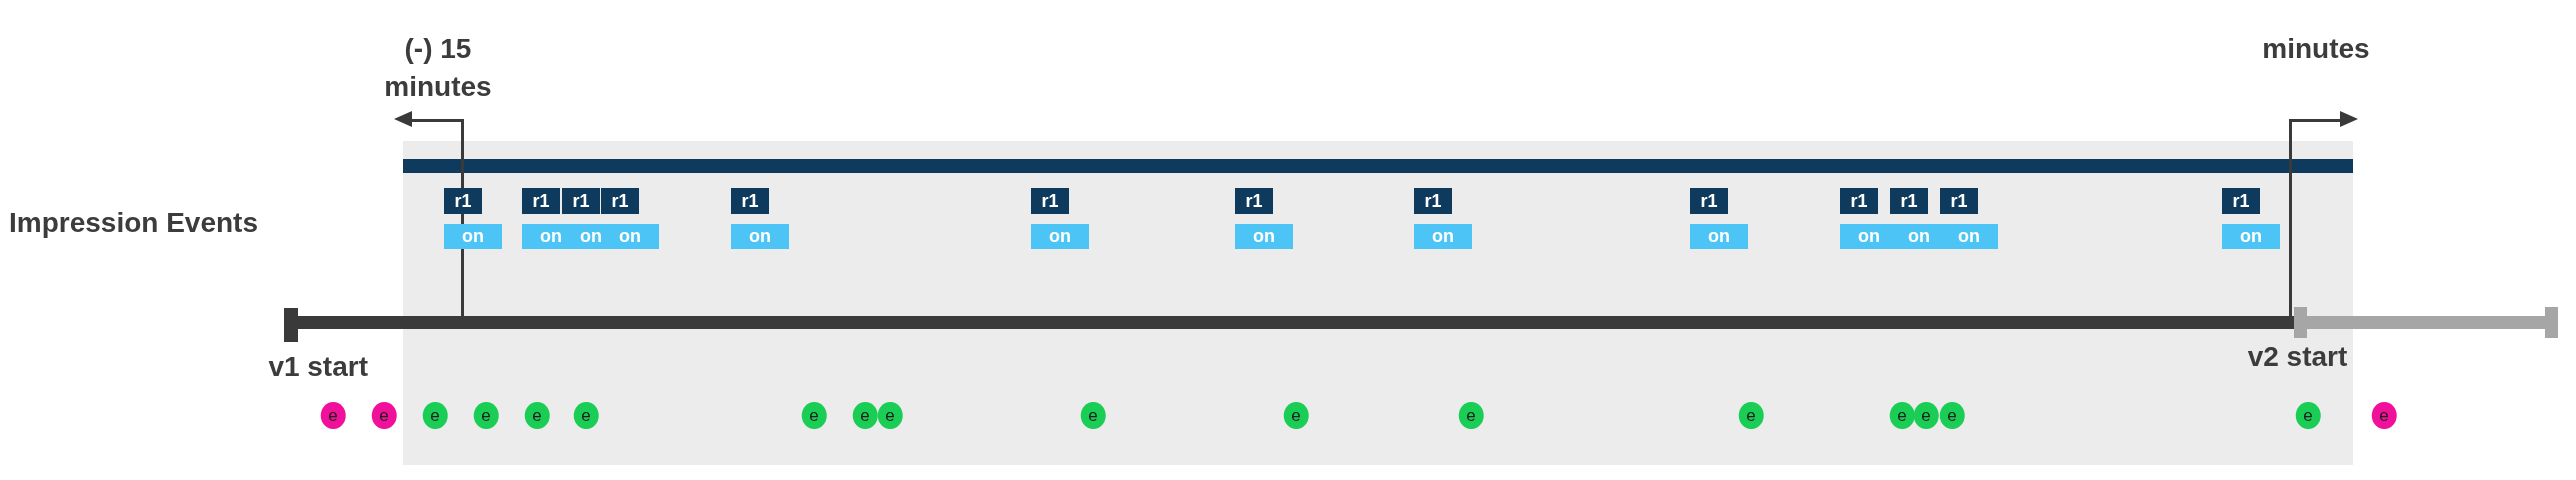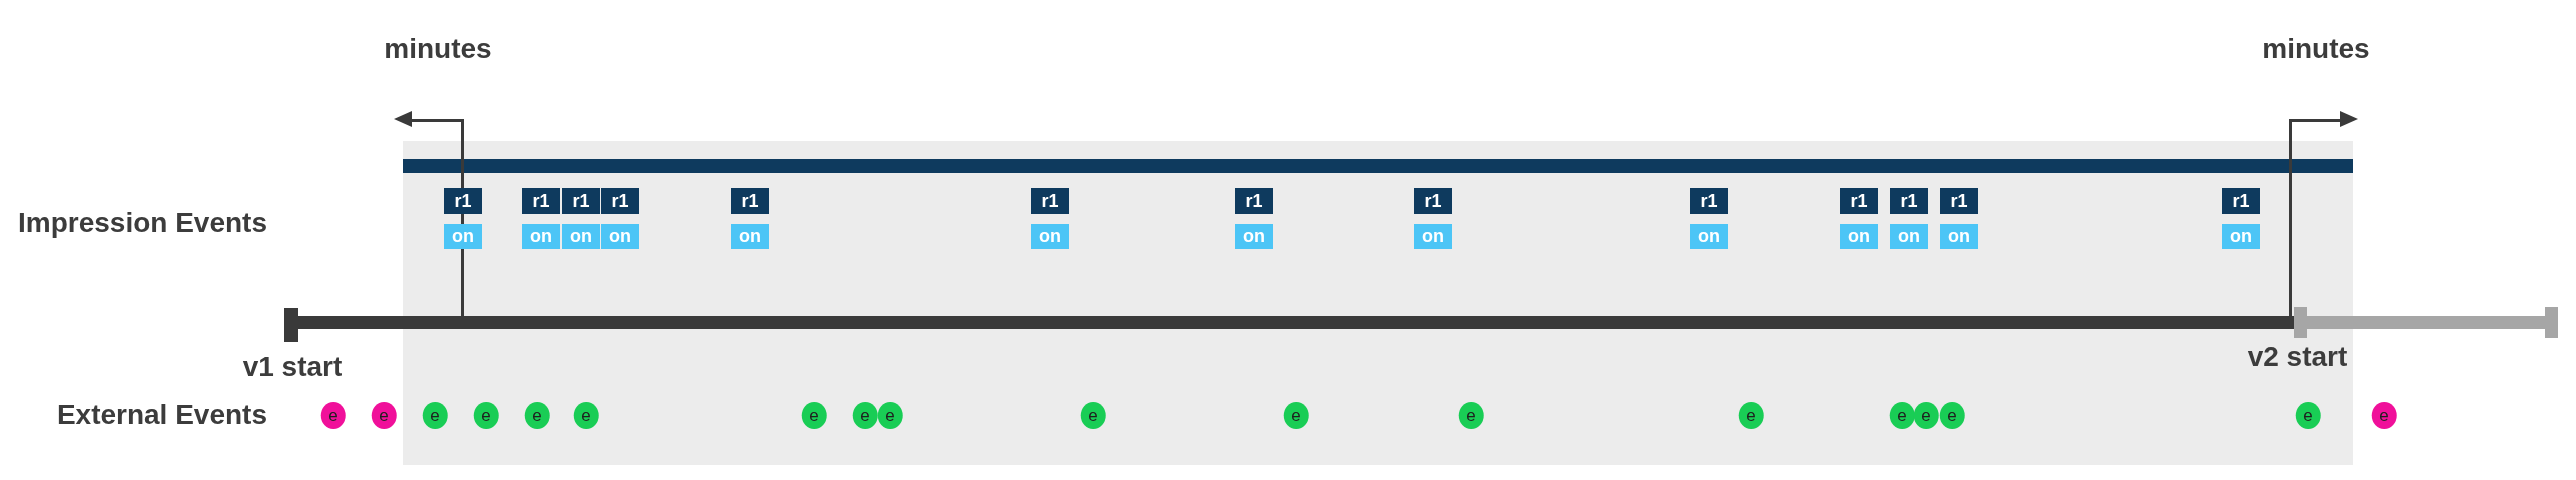--- a/index.html
+++ b/index.html
@@ -36,71 +36,71 @@
   .minus-vline{left:461px;top:119px;height:197px;}
   .plus-vline{left:2289px;top:119px;height:197px;}
   .plus-hline{left:2291px;top:119px;width:49px;}
   .arrow-left{position:absolute;left:394px;top:111px;width:0;height:0;
     border-top:8.5px solid transparent;border-bottom:8.5px solid transparent;border-right:18px solid var(--dark);z-index:3;}
   .arrow-right{position:absolute;left:2340px;top:111px;width:0;height:0;
     border-top:8.5px solid transparent;border-bottom:8.5px solid transparent;border-left:18px solid var(--dark);z-index:3;}
 
   
   .row-label{position:absolute;left:0;width:267px;text-align:right;font-size:28px;line-height:30px;font-weight:600;color:var(--textdark);z-index:5;}
-  .row-label-impression{top:208px;}
+  .row-label-impression{top:208px;text-align:center;}
   .row-label-external{top:400px;}
 
   
   .tl-dark{position:absolute;left:289px;top:316px;width:2006px;height:13.2px;background:var(--dark);z-index:4;}
   .tl-gray{position:absolute;left:2294px;top:316px;width:263px;height:13.2px;background:var(--graybar);z-index:4;}
   .cap{position:absolute;z-index:4;}
   .cap-v1{left:284px;top:308px;width:14px;height:34px;background:var(--dark);}
   .cap-v2{left:2294px;top:307px;width:13.2px;height:31px;background:var(--graybar);}
   .cap-end{left:2545px;top:307px;width:13.2px;height:31px;background:var(--graybar);}
   .tl-label{position:absolute;width:151px;text-align:center;font-size:28px;font-weight:600;color:var(--textdark);z-index:5;}
-  .tl-label-v1{left:217px;top:351px;}
+  .tl-label-v1{left:217px;top:351px;text-align:right;}
   .tl-label-v2{left:2222px;top:341px;}
 
   
   .imp-group{position:absolute;top:188px;width:38px;transform:translateX(-50%);z-index:6;}
   .r1-box{width:38px;height:26.4px;background:var(--navy);color:#fff;font-size:18px;font-weight:600;
     display:flex;align-items:center;justify-content:center;}
-  .on-box{margin-top:9.4px;width:38px;height:25.5px;background:var(--lightblue);color:#fff;font-size:18px;font-weight:600;
+  .on-box{margin-top:9.4px;width:58px;height:25.5px;background:var(--lightblue);color:#fff;font-size:18px;font-weight:600;
     display:flex;align-items:center;justify-content:center;}
 
   
   .ev{position:absolute;top:402px;width:24.5px;height:27px;border-radius:50%;transform:translateX(-50%);
     color:#1f1f1f;font-size:17px;display:flex;align-items:center;justify-content:center;z-index:6;}
   .ev.green{background:var(--green);}
   .ev.pink{background:var(--pink);}
 </style>
 </head>
 <body>
 
 <div class="canvas">
 
   <div class="panel"></div>
   <div class="navy-bar"></div>
 
   <div class="annot annot-minus">
+    <div>(-) 15</div>
     <div>minutes</div>
   </div>
   <div class="hline minus-hline"></div>
   <div class="arrow-left"></div>
   <div class="vline minus-vline"></div>
 
   <div class="annot annot-plus">
     <div>minutes</div>
   </div>
   <div class="vline plus-vline"></div>
   <div class="hline plus-hline"></div>
   <div class="arrow-right"></div>
 
   <div class="row-label row-label-impression">Impression Events</div>
-  <div class="row-label row-label-external">External Events</div>
 
   <div class="tl-dark"></div>
   <div class="tl-gray"></div>
   <div class="cap cap-v1"></div>
   <div class="cap cap-v2"></div>
   <div class="cap cap-end"></div>
   <div class="tl-label tl-label-v1">v1 start</div>
   <div class="tl-label tl-label-v2">v2 start</div>
 
   <div id="impression-events">

